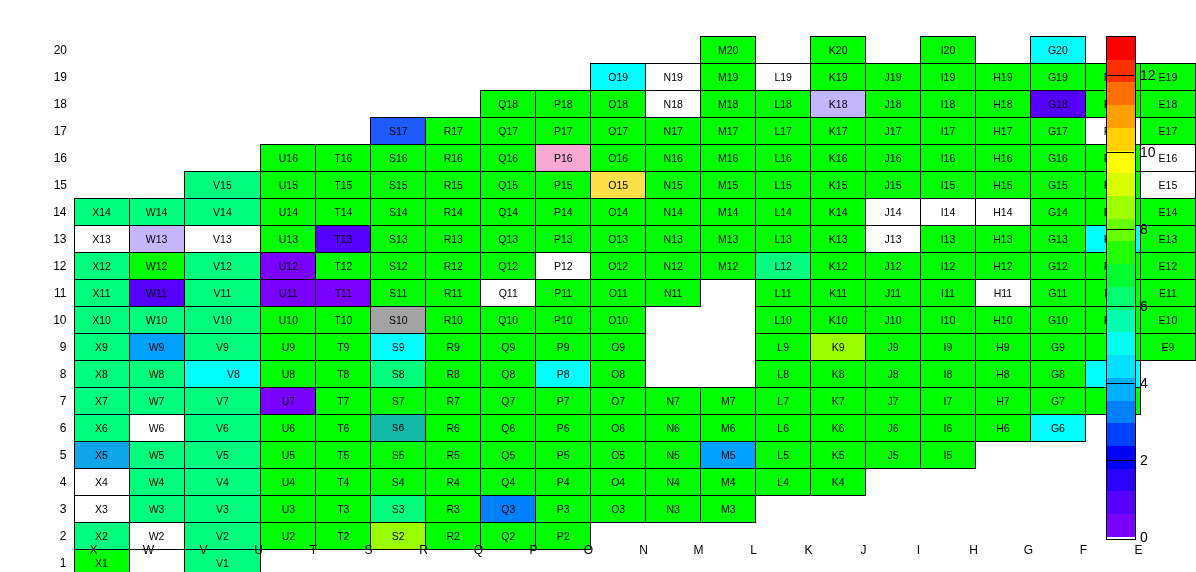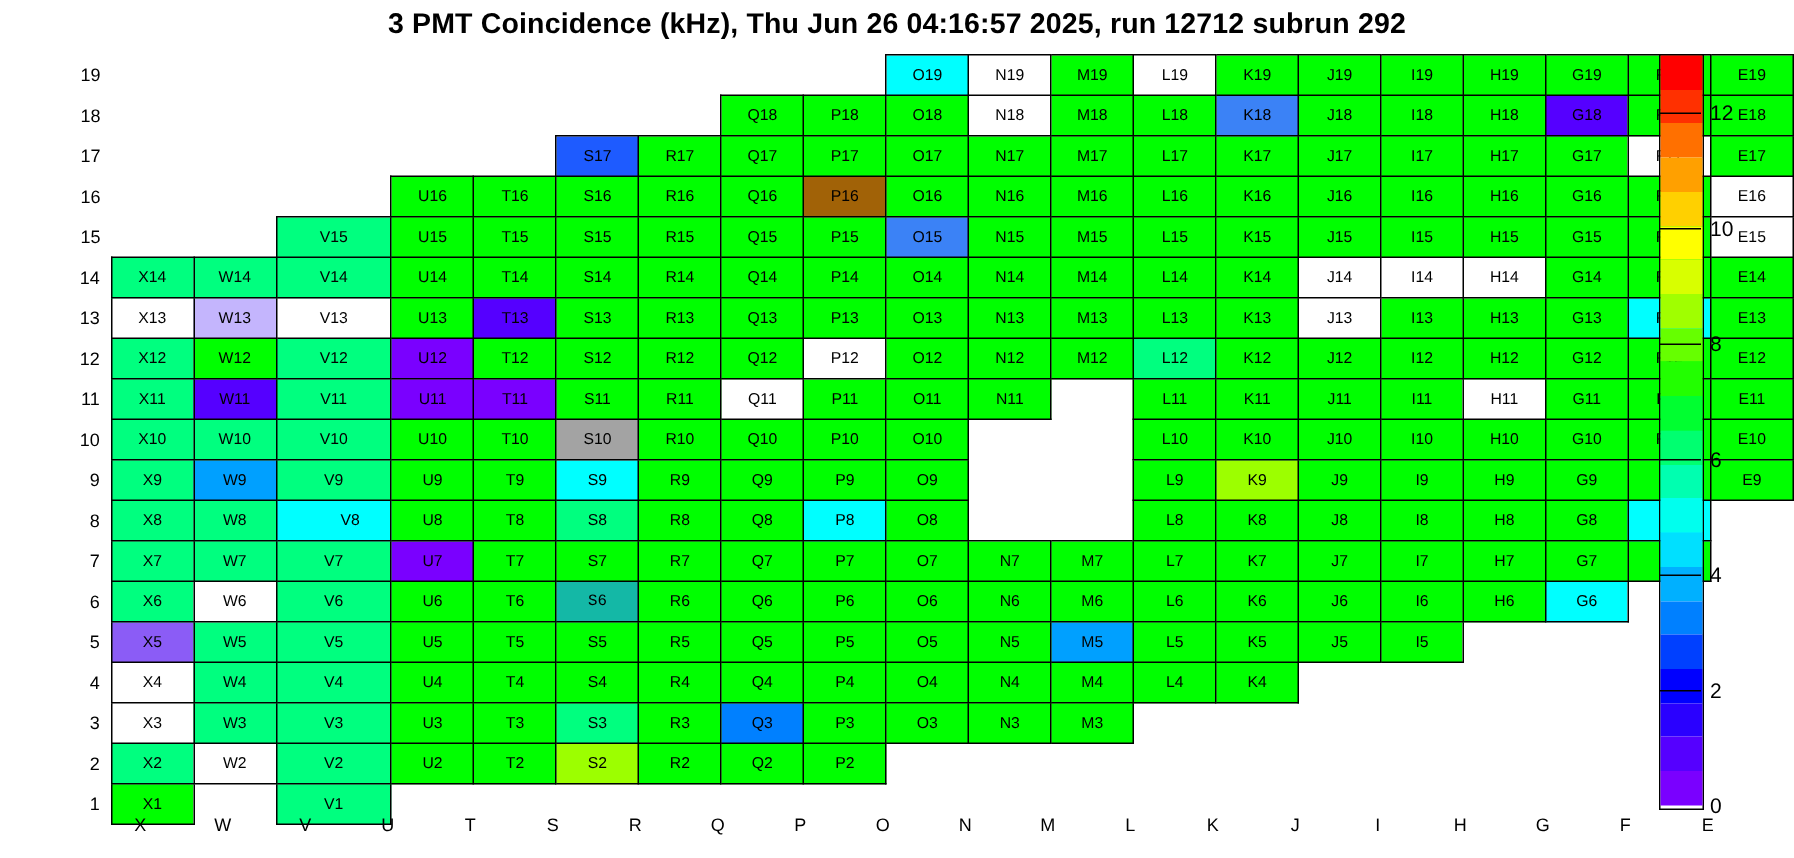--- a/index.html
+++ b/index.html
@@ -19,25 +19,47 @@
   #cbar div.seg{width:100%;}
   #cbticks{position:absolute;left:1106px;top:36px;width:90px;height:502px;}
   #cbticks .tk{position:absolute;left:0;width:28px;height:0;border-top:1.5px solid #000;}
   #cbticks .tl{position:absolute;left:34px;font-size:14px;transform:translateY(-50%);}
 </style>
 </head>
 <body>
 
 <div id="root">
 
-  <div id="title">3 PMT Coincidence (kHz), Thu Jun 26 04:16:57 2025, run 12712 subrun 292</div>
 
   <div id="plot">
     <table class="grid">
       <tbody id="grid-body">
+          <tr>
+            <td class="rowlab">20</td>
+            <td class="cell" style="background: rgb(255, 255, 255); border: none;"></td>
+            <td class="cell" style="background: rgb(255, 255, 255); border: none;"></td>
+            <td class="cell" style="background: rgb(255, 255, 255); border: none;"></td>
+            <td class="cell" style="background: rgb(255, 255, 255); border: none;"></td>
+            <td class="cell" style="background: rgb(255, 255, 255); border: none;"></td>
+            <td class="cell" style="background: rgb(255, 255, 255); border: none;"></td>
+            <td class="cell" style="background: rgb(255, 255, 255); border: none;"></td>
+            <td class="cell" style="background: rgb(255, 255, 255); border: none;"></td>
+            <td class="cell" style="background: rgb(255, 255, 255); border: none;"></td>
+            <td class="cell" style="background: rgb(255, 255, 255); border: none;"></td>
+            <td class="cell" style="background: rgb(255, 255, 255); border: none;"></td>
+            <td class="cell" style="background: rgb(0, 255, 0);">M20</td>
+            <td class="cell" style="background: rgb(255, 255, 255); border: none;"></td>
+            <td class="cell" style="background: rgb(0, 255, 0);">K20</td>
+            <td class="cell" style="background: rgb(255, 255, 255); border: none;"></td>
+            <td class="cell" style="background: rgb(0, 255, 0);">I20</td>
+            <td class="cell" style="background: rgb(255, 255, 255); border: none;"></td>
+            <td class="cell" style="background: rgb(0, 255, 255);">G20</td>
+            <td class="cell" style="background: rgb(255, 255, 255); border: none;"></td>
+            <td class="cell" style="background: rgb(255, 255, 255); border: none;"></td>
+          </tr>
           <tr>
             <td class="rowlab">19</td>
             <td class="cell" style="background: rgb(255, 255, 255); border: none;"></td>
             <td class="cell" style="background: rgb(255, 255, 255); border: none;"></td>
             <td class="cell" style="background: rgb(255, 255, 255); border: none;"></td>
             <td class="cell" style="background: rgb(255, 255, 255); border: none;"></td>
             <td class="cell" style="background: rgb(255, 255, 255); border: none;"></td>
             <td class="cell" style="background: rgb(255, 255, 255); border: none;"></td>
             <td class="cell" style="background: rgb(255, 255, 255); border: none;"></td>
             <td class="cell" style="background: rgb(255, 255, 255); border: none;"></td>
@@ -62,21 +84,21 @@
             <td class="cell" style="background: rgb(255, 255, 255); border: none;"></td>
             <td class="cell" style="background: rgb(255, 255, 255); border: none;"></td>
             <td class="cell" style="background: rgb(255, 255, 255); border: none;"></td>
             <td class="cell" style="background: rgb(255, 255, 255); border: none;"></td>
             <td class="cell" style="background: rgb(0, 255, 0);">Q18</td>
             <td class="cell" style="background: rgb(0, 255, 0);">P18</td>
             <td class="cell" style="background: rgb(0, 255, 0);">O18</td>
             <td class="cell" style="background: rgb(255, 255, 255);">N18</td>
             <td class="cell" style="background: rgb(0, 255, 0);">M18</td>
             <td class="cell" style="background: rgb(0, 255, 0);">L18</td>
-            <td class="cell" style="background: #3b82f6;">K18</td>
+            <td class="cell" style="background: #c4b5fd;">K18</td>
             <td class="cell" style="background: rgb(0, 255, 0);">J18</td>
             <td class="cell" style="background: rgb(0, 255, 0);">I18</td>
             <td class="cell" style="background: rgb(0, 255, 0);">H18</td>
             <td class="cell" style="background: rgb(85, 0, 255);">G18</td>
             <td class="cell" style="background: rgb(0, 255, 0);">F18</td>
             <td class="cell" style="background: rgb(0, 255, 0);">E18</td>
           </tr>
           <tr>
             <td class="rowlab">17</td>
             <td class="cell" style="background: rgb(255, 255, 255); border: none;"></td>
@@ -103,21 +125,21 @@
           <tr>
             <td class="rowlab">16</td>
             <td class="cell" style="background: rgb(255, 255, 255); border: none;"></td>
             <td class="cell" style="background: rgb(255, 255, 255); border: none;"></td>
             <td class="cell" style="background: rgb(255, 255, 255); border: none;"></td>
             <td class="cell" style="background: rgb(0, 255, 0);">U16</td>
             <td class="cell" style="background: rgb(0, 255, 0);">T16</td>
             <td class="cell" style="background: rgb(0, 255, 0);">S16</td>
             <td class="cell" style="background: rgb(0, 255, 0);">R16</td>
             <td class="cell" style="background: rgb(0, 255, 0);">Q16</td>
-            <td class="cell" style="background: #a16207;">P16</td>
+            <td class="cell" style="background: #f9a8d4;">P16</td>
             <td class="cell" style="background: rgb(0, 255, 0);">O16</td>
             <td class="cell" style="background: rgb(0, 255, 0);">N16</td>
             <td class="cell" style="background: rgb(0, 255, 0);">M16</td>
             <td class="cell" style="background: rgb(0, 255, 0);">L16</td>
             <td class="cell" style="background: rgb(0, 255, 0);">K16</td>
             <td class="cell" style="background: rgb(0, 255, 0);">J16</td>
             <td class="cell" style="background: rgb(0, 255, 0);">I16</td>
             <td class="cell" style="background: rgb(0, 255, 0);">H16</td>
             <td class="cell" style="background: rgb(0, 255, 0);">G16</td>
             <td class="cell" style="background: rgb(0, 255, 0);">F16</td>
@@ -127,21 +149,21 @@
             <td class="rowlab">15</td>
             <td class="cell" style="background: rgb(255, 255, 255); border: none;"></td>
             <td class="cell" style="background: rgb(255, 255, 255); border: none;"></td>
             <td class="cell" style="background: rgb(0, 255, 127);">V15</td>
             <td class="cell" style="background: rgb(0, 255, 0);">U15</td>
             <td class="cell" style="background: rgb(0, 255, 0);">T15</td>
             <td class="cell" style="background: rgb(0, 255, 0);">S15</td>
             <td class="cell" style="background: rgb(0, 255, 0);">R15</td>
             <td class="cell" style="background: rgb(0, 255, 0);">Q15</td>
             <td class="cell" style="background: rgb(0, 255, 0);">P15</td>
-            <td class="cell" style="background: #3b82f6;">O15</td>
+            <td class="cell" style="background: #fde047;">O15</td>
             <td class="cell" style="background: rgb(0, 255, 0);">N15</td>
             <td class="cell" style="background: rgb(0, 255, 0);">M15</td>
             <td class="cell" style="background: rgb(0, 255, 0);">L15</td>
             <td class="cell" style="background: rgb(0, 255, 0);">K15</td>
             <td class="cell" style="background: rgb(0, 255, 0);">J15</td>
             <td class="cell" style="background: rgb(0, 255, 0);">I15</td>
             <td class="cell" style="background: rgb(0, 255, 0);">H15</td>
             <td class="cell" style="background: rgb(0, 255, 0);">G15</td>
             <td class="cell" style="background: rgb(0, 255, 0);">F15</td>
             <td class="cell" style="background: rgb(255, 255, 255);">E15</td>
@@ -348,21 +370,21 @@
             <td class="cell" style="background: rgb(0, 255, 0);">K6</td>
             <td class="cell" style="background: rgb(0, 255, 0);">J6</td>
             <td class="cell" style="background: rgb(0, 255, 0);">I6</td>
             <td class="cell" style="background: rgb(0, 255, 0);">H6</td>
             <td class="cell" style="background: rgb(0, 255, 255);">G6</td>
             <td class="cell" style="background: rgb(255, 255, 255); border: none;"></td>
             <td class="cell" style="background: rgb(255, 255, 255); border: none;"></td>
           </tr>
           <tr>
             <td class="rowlab">5</td>
-            <td class="cell" style="background: #8b5cf6;">X5</td>
+            <td class="cell" style="background: #0ea5e9;">X5</td>
             <td class="cell" style="background: rgb(0, 255, 127);">W5</td>
             <td class="cell" style="background: rgb(0, 255, 127);">V5</td>
             <td class="cell" style="background: rgb(0, 255, 0);">U5</td>
             <td class="cell" style="background: rgb(0, 255, 0);">T5</td>
             <td class="cell" style="background: rgb(0, 255, 0);">S5</td>
             <td class="cell" style="background: rgb(0, 255, 0);">R5</td>
             <td class="cell" style="background: rgb(0, 255, 0);">Q5</td>
             <td class="cell" style="background: rgb(0, 255, 0);">P5</td>
             <td class="cell" style="background: rgb(0, 255, 0);">O5</td>
             <td class="cell" style="background: rgb(0, 255, 0);">N5</td>

